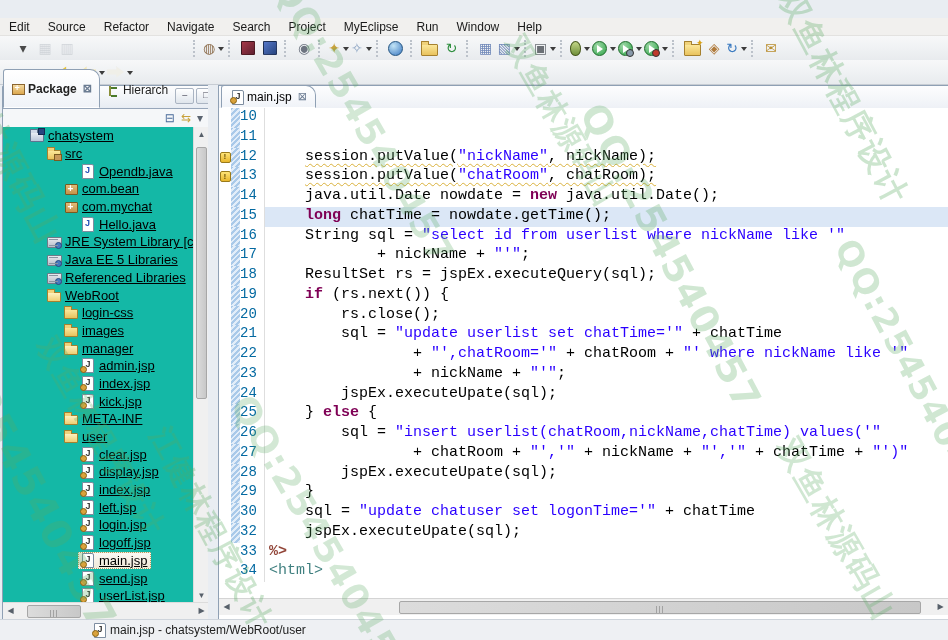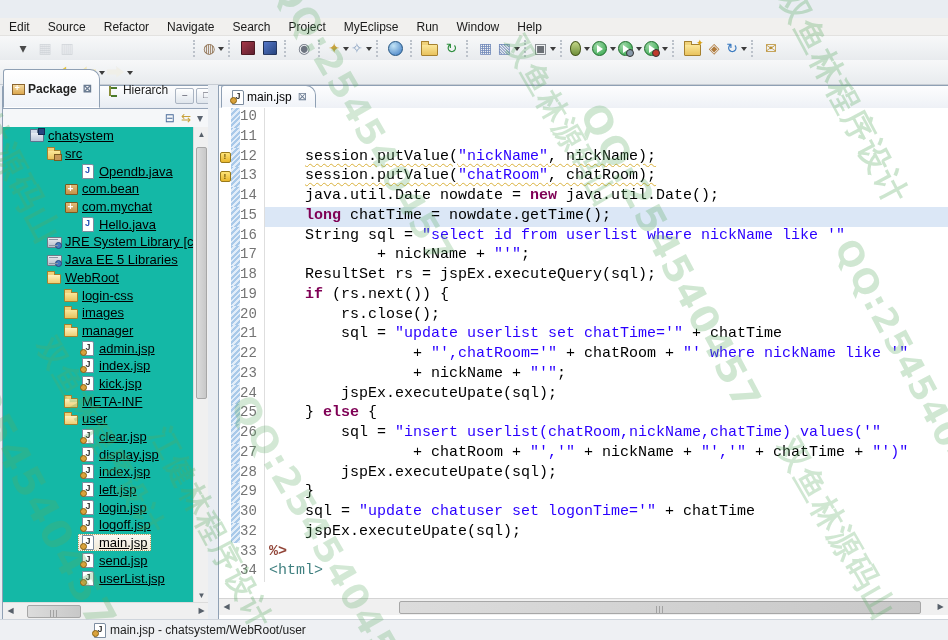--- a/index.html
+++ b/index.html
@@ -108,21 +108,21 @@
         background:linear-gradient(#ffffff,#f0f3f8);border:1px solid #8fa0b4;border-bottom:1px solid #fff;
         border-radius:3px 10px 0 0;}
   .ed-body{position:absolute;left:0;top:22px;right:0;height:494px;overflow:hidden;background:#fff;}
   .cl{display:flex;height:19.76px;line-height:19.76px;}
   .ann{width:12px;flex:none;display:flex;justify-content:center;}
   .warn-ic{width:9px;height:9px;margin-top:4px;background:linear-gradient(#ffe478,#e8b62c);
            border:1px solid #9a7a1a;border-radius:2px;font-size:7px;font-weight:bold;color:#5a4200;
            display:flex;align-items:center;justify-content:center;}
   .qd{width:9px;flex:none;}
   .qd.on{background:repeating-linear-gradient(135deg,#a9c9e9 0 2px,#e2edf9 2px 4px);}
-  .lnum{width:24px;flex:none;color:#737373;font:14px "Liberation Mono",monospace;border-right:1px solid #dedede;}
+  .lnum{width:24px;flex:none;color:#0369a1;font:14px "Liberation Mono",monospace;border-right:1px solid #dedede;}
   .codecell{flex:1;white-space:pre;overflow:hidden;font:15px "Liberation Mono",monospace;padding-left:4px;}
   .cl.cur .codecell{background:#dbe7f6;}
   .tk-d{color:#000;}
   .tk-k{color:#7f0055;font-weight:bold;}
   .tk-s{color:#2a00ff;}
   .tk-j{color:#914437;font-weight:bold;}
   .tk-h{color:#3f7f7f;text-align:right;}
   .squig{text-decoration:underline;text-decoration-style:wavy;text-decoration-color:#d9b13b;text-underline-offset:3px;text-decoration-thickness:1px;}
   
   .statusbar{position:absolute;left:0;right:0;bottom:0;height:20px;background:#eef0f3;border-top:1px solid #cfd5dc;
@@ -382,20 +382,29 @@
           <span class="selwrap">
             <span class="ic ic-library">
               <i class="ball"></i>
             </span>
             <span>Java EE 5 Libraries</span>
           </span>
         </div>
         <div class="trow">
           <span style="width: 41px; flex: 0 0 auto;"></span>
           <span class="selwrap">
+            <span class="ic ic-library">
+              <i class="ball"></i>
+            </span>
+            <span>Referenced Libraries</span>
+          </span>
+        </div>
+        <div class="trow">
+          <span style="width: 41px; flex: 0 0 auto;"></span>
+          <span class="selwrap">
             <span class="ic ic-webroot"></span>
             <span>WebRoot</span>
           </span>
         </div>
         <div class="trow">
           <span style="width: 58px; flex: 0 0 auto;"></span>
           <span class="selwrap">
             <span class="ic ic-folder"></span>
             <span>login-css</span>
           </span>

